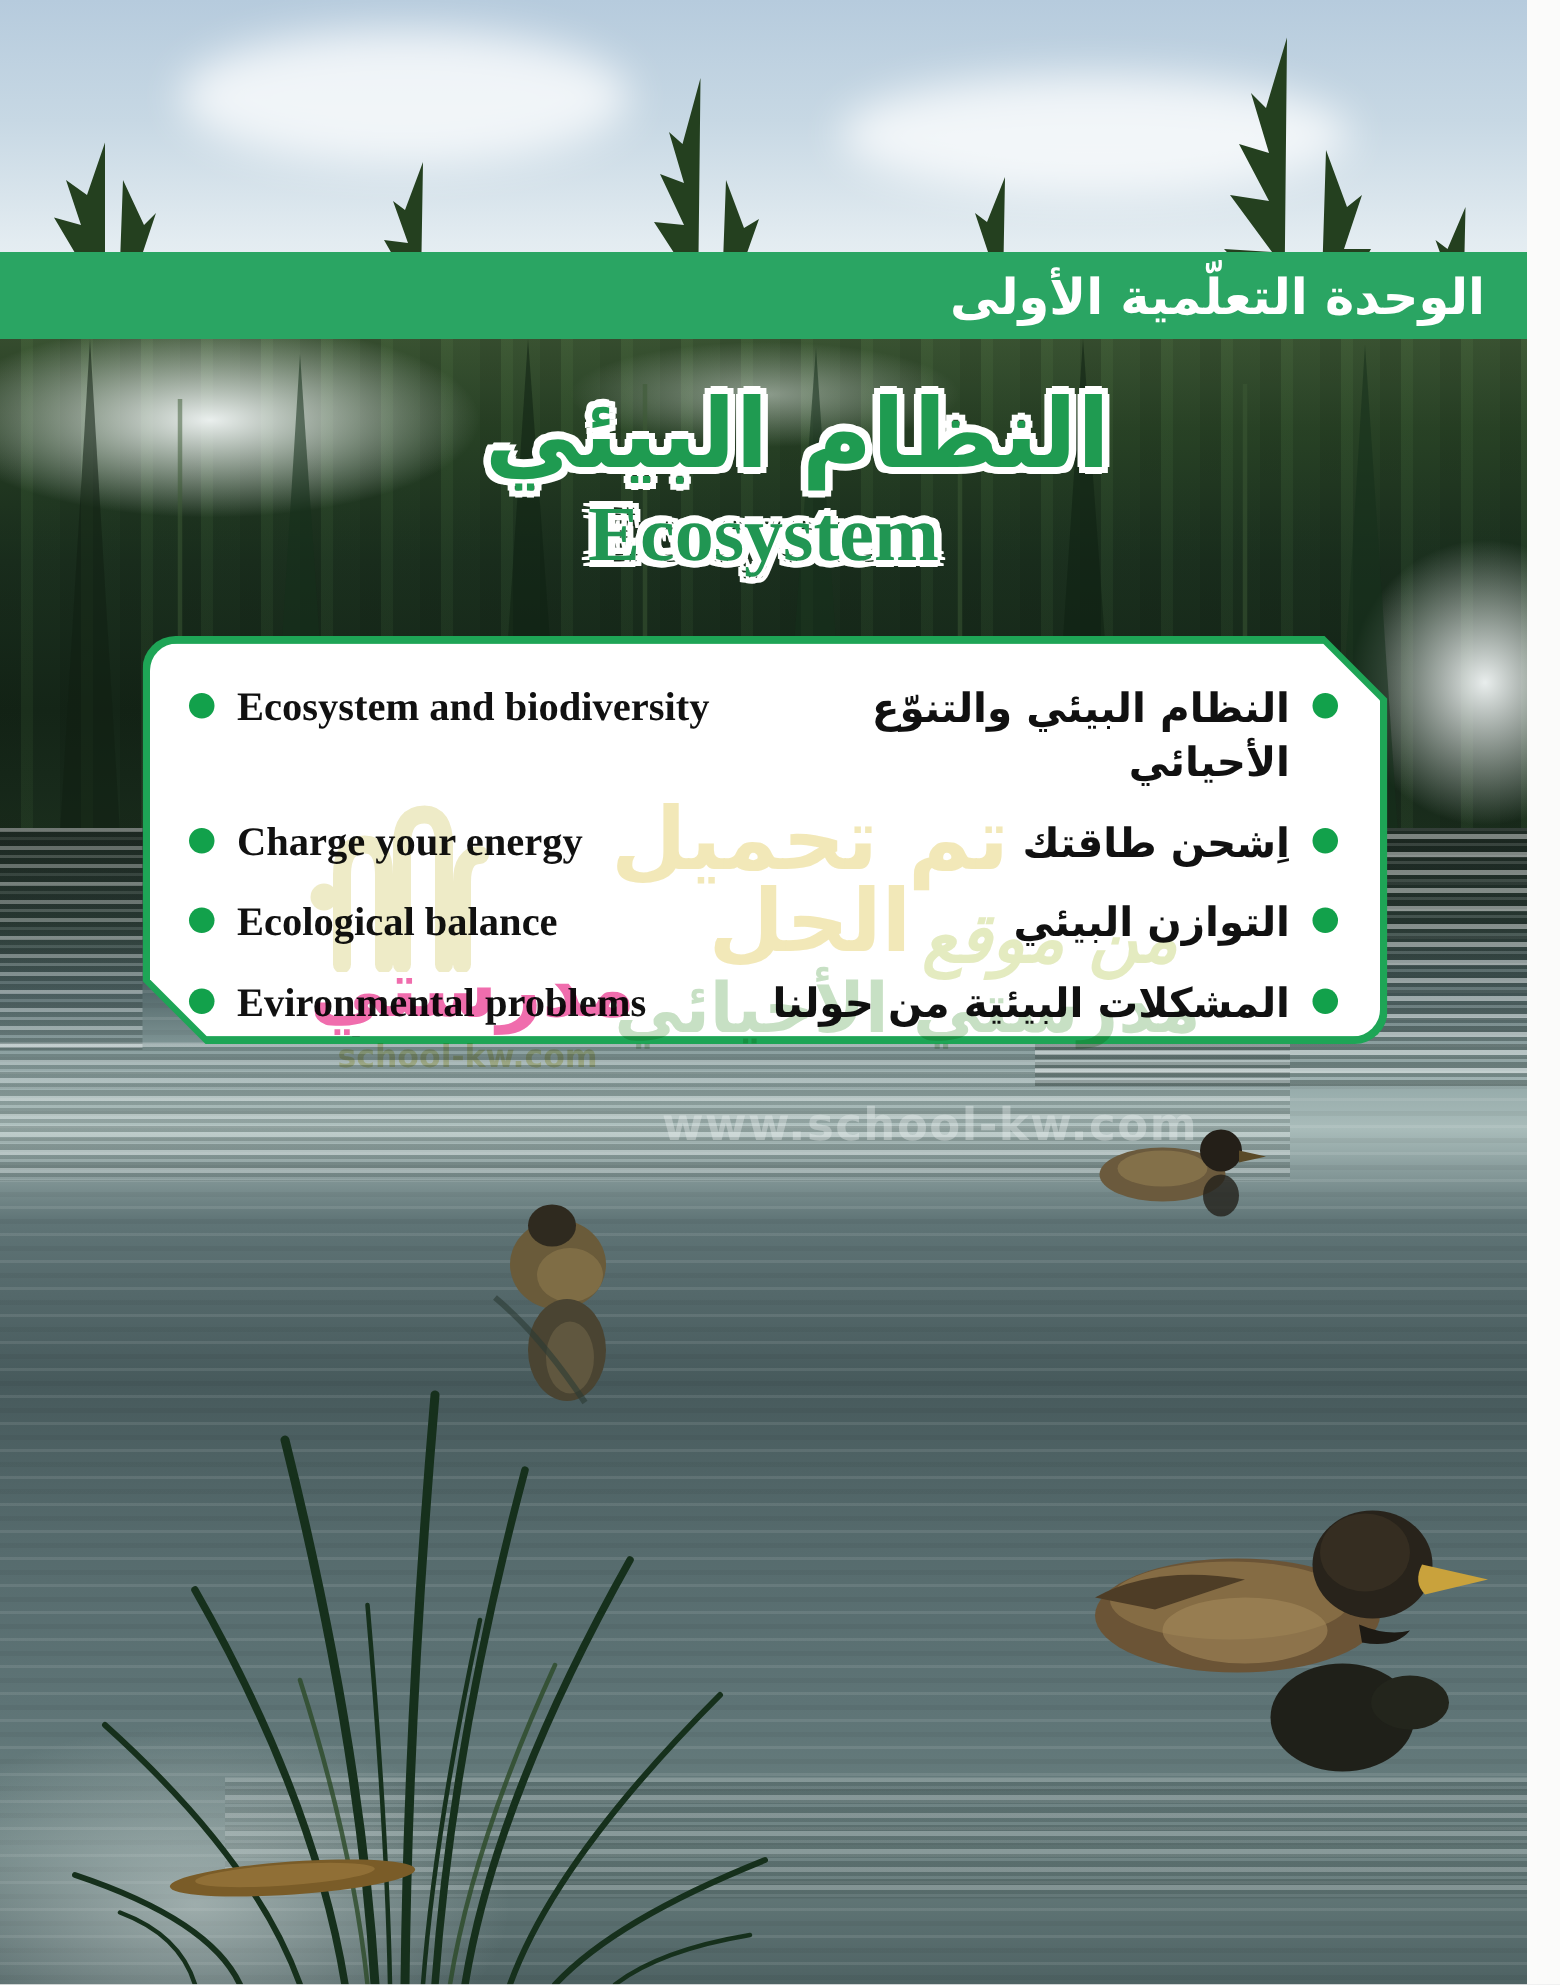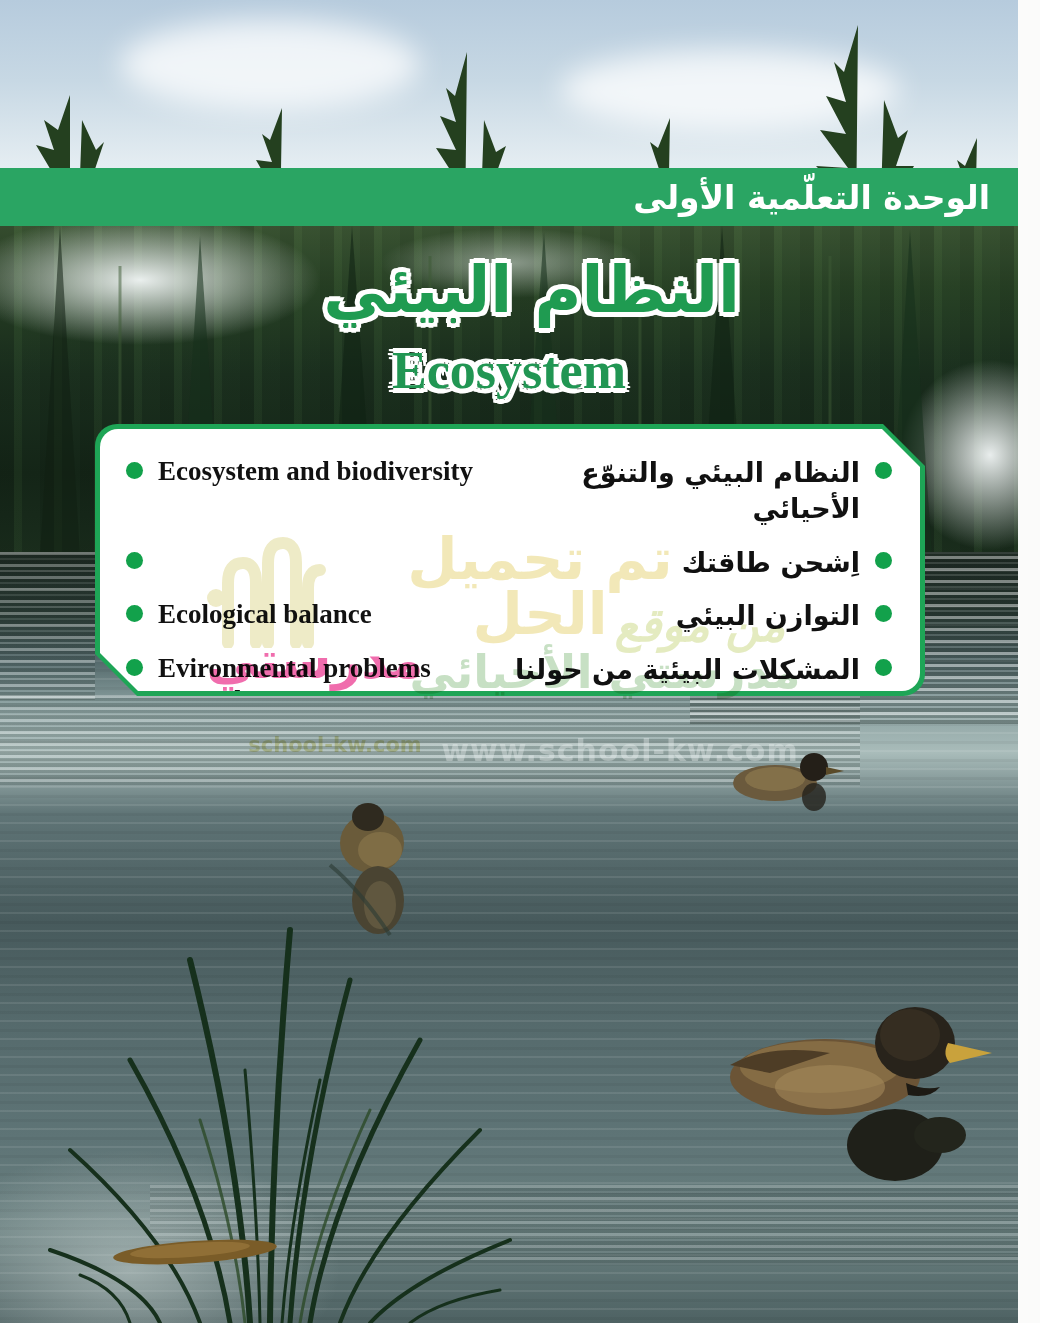--- a/index.html
+++ b/index.html
@@ -40,21 +40,21 @@
           display:flex;align-items:center;justify-content:flex-end;padding:0;z-index:6;text-align:center;}
   .banner-label{direction:rtl;color:#ffffff;font-weight:bold;font-size:33px;margin-right:28px;
           letter-spacing:0;line-height:1;}
 
   
   .title-block{position:absolute;left:0;top:252px;width:1018px;text-align:center;z-index:6;}
   .title-ar{direction:rtl;font-weight:bold;font-size:64px;color:#1f9b51;line-height:1.2;
      text-shadow:-4px -4px 0 #fff,4px -4px 0 #fff,-4px 4px 0 #fff,4px 4px 0 #fff,
                  -5px 0 0 #fff,5px 0 0 #fff,0 -5px 0 #fff,0 5px 0 #fff;margin-left:45px;}
   .title-en{font-family:"Liberation Serif",serif;font-weight:bold;font-size:52px;color:#219653;
-     margin-top:16px;line-height:1;
+     margin-top:2px;line-height:1;
      text-shadow:-4px -4px 0 #fff,4px -4px 0 #fff,-4px 4px 0 #fff,4px 4px 0 #fff,
                  -5px 0 0 #fff,5px 0 0 #fff,0 -5px 0 #fff,0 5px 0 #fff;}
 
   
   .topics-outer{position:absolute;left:95px;top:424px;width:830px;height:272px;background:#1ea556;
      border-radius:22px;z-index:7;
      clip-path:polygon(0 0,calc(100% - 42px) 0,100% 42px,100% 100%,42px 100%,0 calc(100% - 42px));}
   .topics-inner{position:absolute;left:5px;top:5px;right:5px;bottom:5px;background:#ffffff;
      border-radius:18px;
      clip-path:polygon(0 0,calc(100% - 38px) 0,100% 38px,100% 100%,38px 100%,0 calc(100% - 38px));
@@ -69,22 +69,22 @@
   
   .wm{position:absolute;z-index:9;mix-blend-mode:multiply;pointer-events:none;}
   .wm-downloaded{left:390px;top:532px;width:300px;direction:rtl;text-align:center;
      font-weight:bold;font-size:58px;color:#efe3a6;opacity:.8;line-height:.95;}
   .wm-fromsite{left:600px;top:598px;width:200px;direction:rtl;text-align:center;
      font-weight:bold;font-size:46px;color:#dbe4ab;opacity:.75;font-style:italic;}
   .wm-sitename{left:370px;top:645px;width:470px;direction:rtl;text-align:center;
      font-weight:bold;font-size:46px;color:#b9d8b5;opacity:.8;}
   .wm-logotext{left:205px;top:630px;width:220px;direction:rtl;text-align:center;
      font-weight:bold;font-size:52px;color:#ec4899;opacity:.8;}
-  .wm-logourl{left:225px;top:692px;width:220px;text-align:center;
-     font-weight:bold;font-size:21px;color:#e3dea0;opacity:.8;margin-top:41px;}
+  .wm-logourl{left:225px;top:692px;width:220px;text-align:left;
+     font-weight:bold;font-size:21px;color:#e3dea0;opacity:.8;}
   .wm-url{position:absolute;left:385px;top:733px;width:470px;text-align:center;z-index:9;
      font-weight:bold;font-size:30px;color:rgba(235,240,240,.38);letter-spacing:1px;pointer-events:none;}
   .wm-palm{position:absolute;left:198px;top:528px;z-index:9;mix-blend-mode:multiply;opacity:.75;pointer-events:none;}
 
   
   .right-margin{position:absolute;right:0;top:0;width:22px;height:1323px;background:#fbfbfa;z-index:12;}
 
   svg{display:block;}
   .abs{position:absolute;}
 </style>
@@ -217,20 +217,21 @@
         </div>
         <div class="t-ar">
           <span class="bullet"></span>
           <span class="ar-label">النظام البيئي والتنوّع الأحيائي</span>
         </div>
       </div>
 
       <div class="topic-row">
         <div class="t-en">
           <span class="bullet"></span>
+          <span class="en-label">Charge your energy</span>
         </div>
         <div class="t-ar">
           <span class="bullet"></span>
           <span class="ar-label">اِشحن طاقتك</span>
         </div>
       </div>
 
       <div class="topic-row">
         <div class="t-en">
           <span class="bullet"></span>

